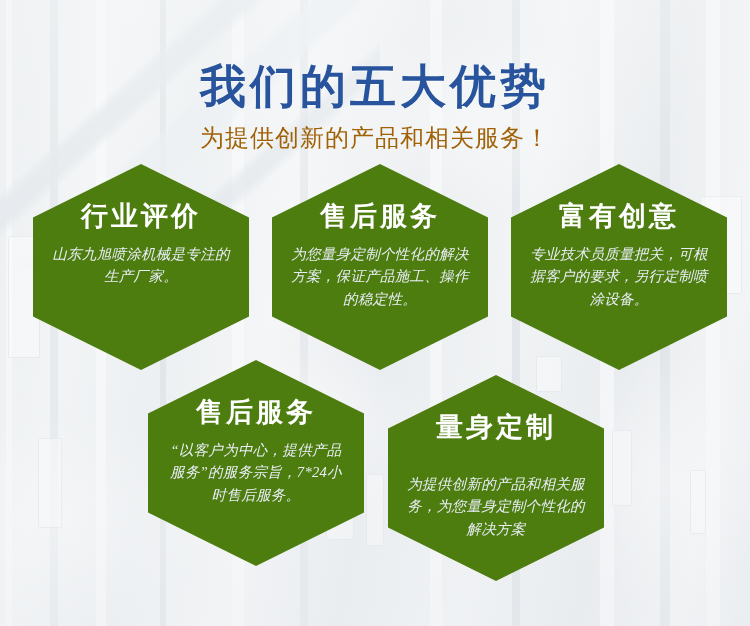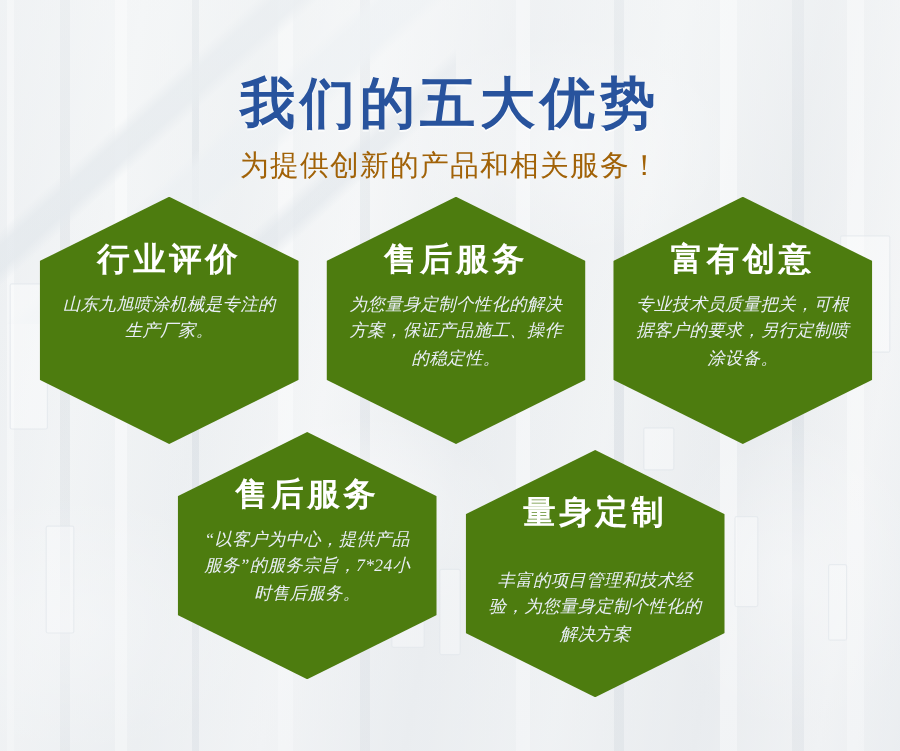--- a/index.html
+++ b/index.html
@@ -205,17 +205,17 @@
       <div class="hex-body">专业技术员质量把关，可根据客户的要求，另行定制喷涂设备。</div>
     </div>
 
     <div class="hex" id="hex-4">
       <div class="hex-title">售后服务</div>
       <div class="hex-body">“以客户为中心，提供产品服务”的服务宗旨，7*24小时售后服务。</div>
     </div>
 
     <div class="hex" id="hex-5">
       <div class="hex-title">量身定制</div>
-      <div class="hex-body">丰富的项目管理和技术经验，为您量身定制个性化的解决方案</div>
+      <div class="hex-body">为提供创新的产品和相关服务，为您量身定制个性化的解决方案</div>
     </div>
 
   </div>
 </div>
 
 </body></html>

